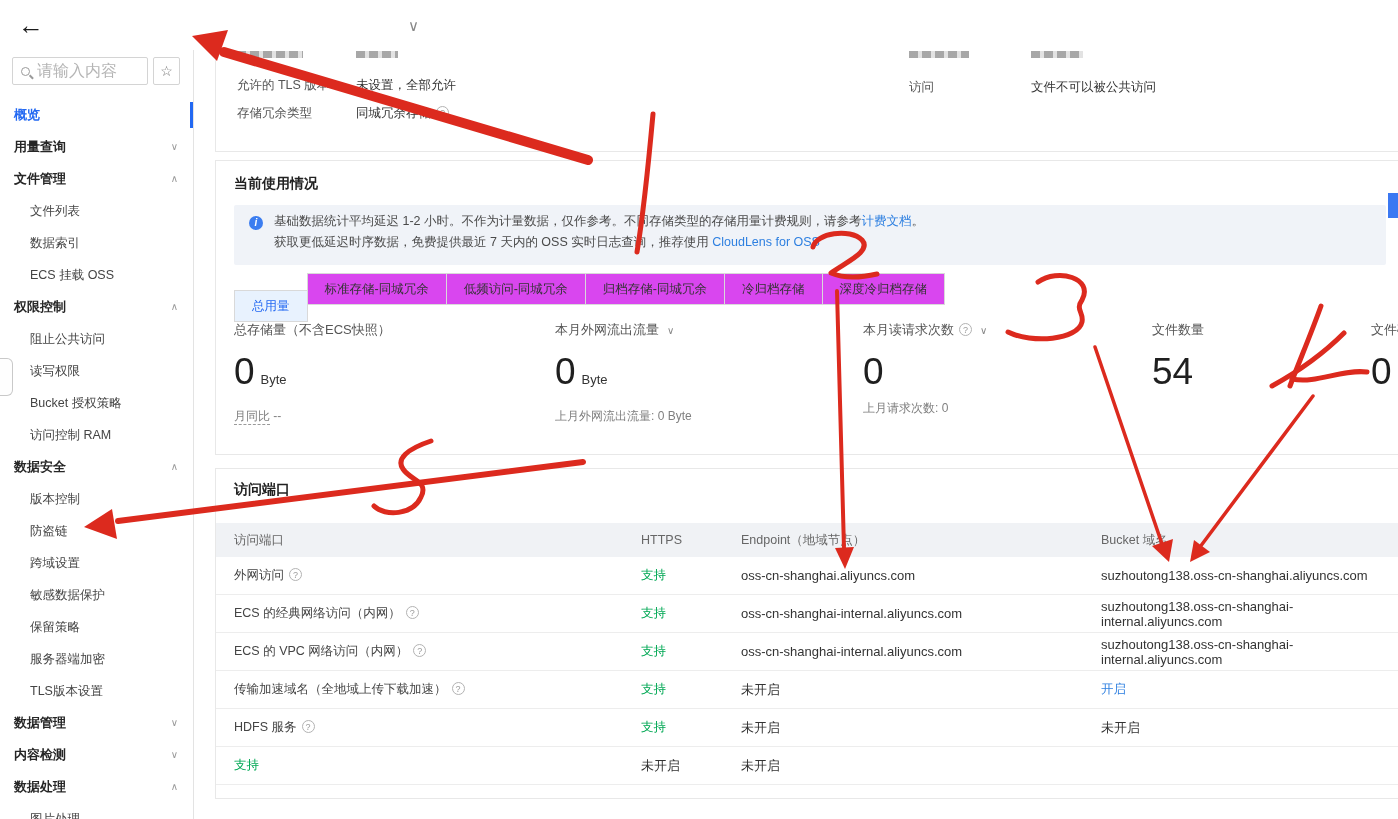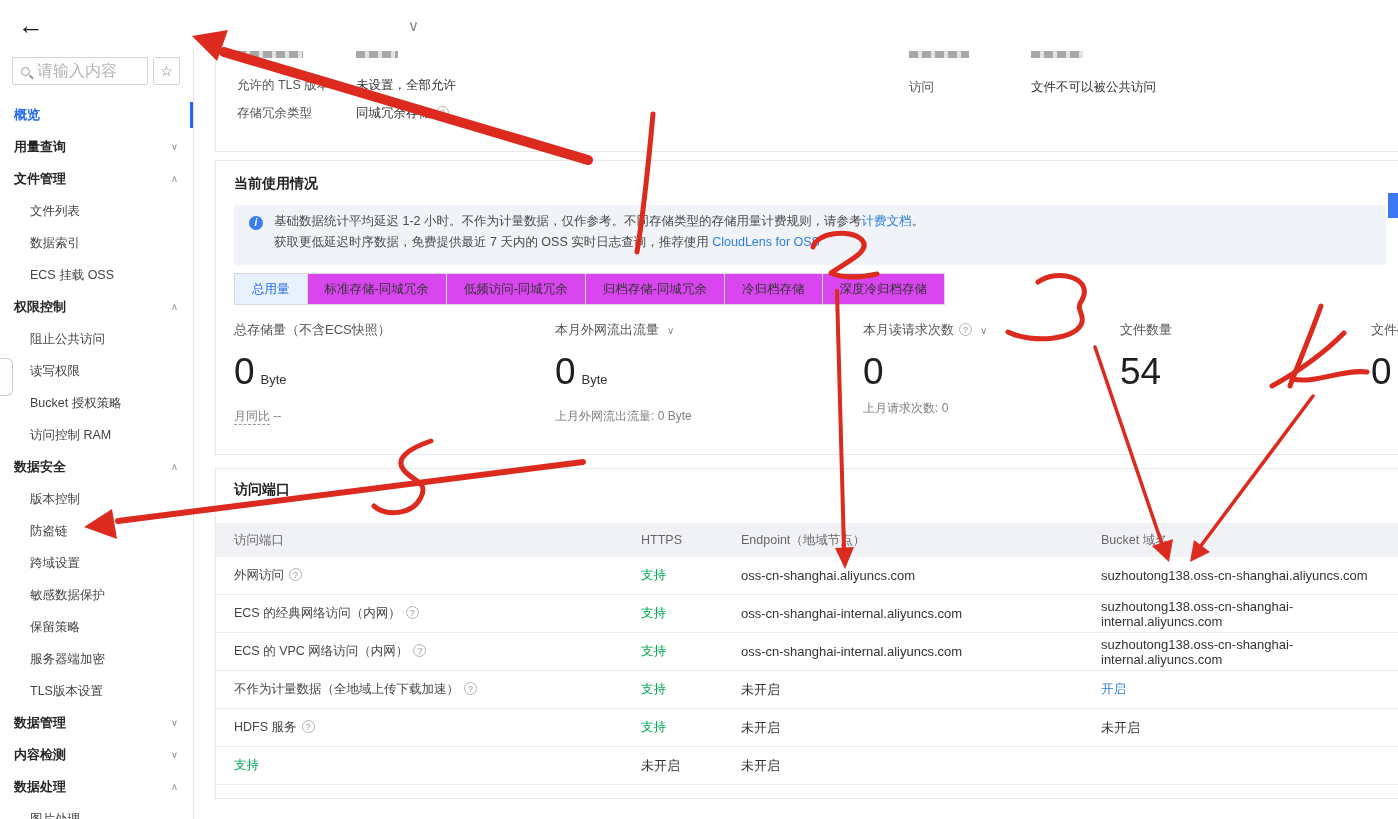--- a/index.html
+++ b/index.html
@@ -50,21 +50,21 @@
   .info-ic { position:absolute; left:15px; top:11px; width:14px; height:14px; border-radius:50%; background:#3b7df0;
     color:#fff; font-size:10px; font-weight:700; text-align:center; line-height:14px; font-style:italic; }
   .notice .l1 { position:absolute; left:40px; top:8px; font-size:12.5px; color:#4a4a4a; white-space:nowrap; }
   .notice .l2 { position:absolute; left:40px; top:29px; font-size:12.5px; color:#4a4a4a; white-space:nowrap; }
   .lnk { color:#2d7fe0; cursor:pointer; }
 
   
   .tabs { position:absolute; left:18px; top:112px; display:flex; }
   .tab { height:32px; line-height:30px; padding:0 17px; border:1px solid #d9d9d9; background:#d946ef;
     font-size:12.5px; color:#333; margin-left:-1px; cursor:pointer; white-space:nowrap; }
-  .tab:first-child { margin-left:0; }
+  .tab:first-child { margin-left:0;margin-top:17px; }
   .tab.active { background:#e8f2fe; color:#2268f2; border-color:#d9d9d9; }
 
   
   .stat { position:absolute; top:160px; white-space:nowrap; }
   .stat .lab { font-size:13px; color:#555; height:20px; }
   .stat .val { margin-top:12px; font-size:37px; font-weight:400; color:#1f1f1f; line-height:38px; }
   .stat .val .unit { font-size:13px; color:#333; margin-left:6px; font-weight:400; }
   .stat .sub { margin-top:9px; font-size:12px; color:#808080; }
   .dashed-u { border-bottom:1px dashed #9a9a9a; padding-bottom:1px; }
   .chev-s { font-size:10px; color:#888; margin-left:8px; }
@@ -145,21 +145,21 @@
       <div class="val"><span>0</span><span class="unit">Byte</span></div>
       <div class="sub"><span>上月外网流出流量:</span> <span>0 Byte</span></div>
     </div>
 
     <div class="stat" style="left:647px;">
       <div class="lab"><span>本月读请求次数</span><span class="qmark">?</span><span class="chev-s">∨</span></div>
       <div class="val"><span>0</span></div>
       <div class="sub"><span>上月请求次数:</span> <span>0</span></div>
     </div>
 
-    <div class="stat" style="left:904px;">
+    <div class="stat" style="left:936px;">
       <div class="lab">文件数量</div>
       <div class="val">54</div>
     </div>
 
     <div class="stat" style="left:1155px;">
       <div class="lab">文件碎片</div>
       <div class="val">0</div>
     </div>
   </div>
 
@@ -186,21 +186,21 @@
         <div class="dom">oss-cn-shanghai-internal.aliyuncs.com</div>
         <div class="dom">suzhoutong138.oss-cn-shanghai-internal.aliyuncs.com</div>
       </div>
       <div class="trow">
         <div><span>ECS 的 VPC 网络访问（内网）</span><span class="qmark">?</span></div>
         <div class="ok">支持</div>
         <div class="dom">oss-cn-shanghai-internal.aliyuncs.com</div>
         <div class="dom">suzhoutong138.oss-cn-shanghai-internal.aliyuncs.com</div>
       </div>
       <div class="trow">
-        <div><span>不作为计量数据（全地域上传下载加速）</span><span class="qmark">?</span></div>
+        <div><span>传输加速域名（全地域上传下载加速）</span><span class="qmark">?</span></div>
         <div class="ok">支持</div>
         <div class="dom">未开启</div>
         <div class="lnk">开启</div>
       </div>
       <div class="trow">
         <div><span>HDFS 服务</span><span class="qmark">?</span></div>
         <div class="ok">支持</div>
         <div class="dom">未开启</div>
         <div class="dom">未开启</div>
       </div>

